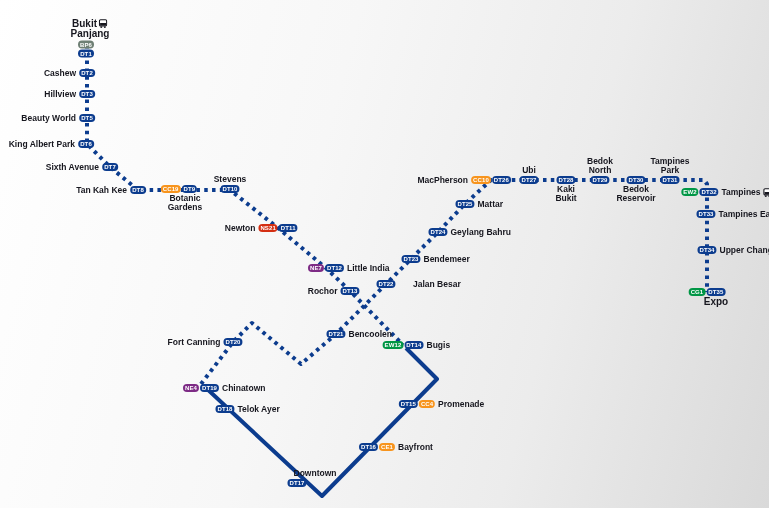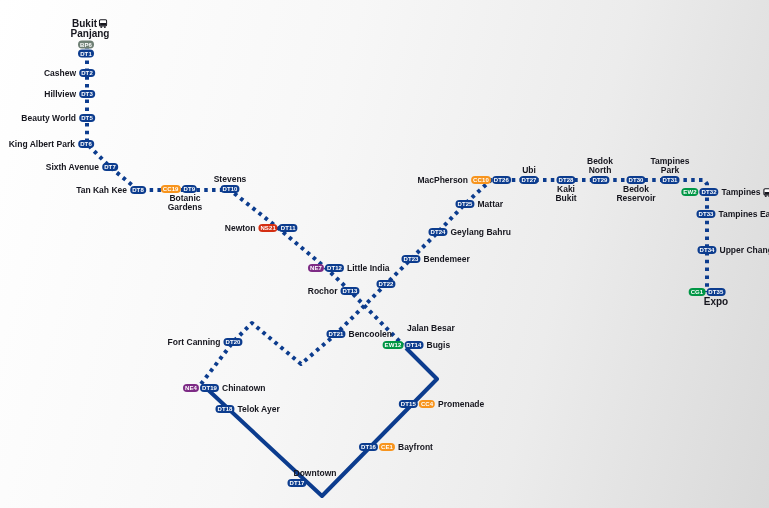--- a/index.html
+++ b/index.html
@@ -254,21 +254,21 @@
         <div class="label" style="left: 12.5px; top: -4.5px;">
           <div class="line">
             <span>Bencoolen</span>
           </div>
         </div>
       </div>
       <div class="station" style="left: 386px; top: 284px;">
         <div class="codes">
           <span class="pill" style="background: rgb(12, 60, 142);">DT22</span>
         </div>
-        <div class="label" style="left: 21px; top: -4.5px; margin-top: 44px;">
+        <div class="label" style="left: 27px; top: -4.5px;">
           <div class="line">
             <span>Jalan Besar</span>
           </div>
         </div>
       </div>
       <div class="station" style="left: 411px; top: 259px;">
         <div class="codes">
           <span class="pill" style="background: rgb(12, 60, 142);">DT23</span>
         </div>
         <div class="label" style="left: 12.5px; top: -4.5px;">

